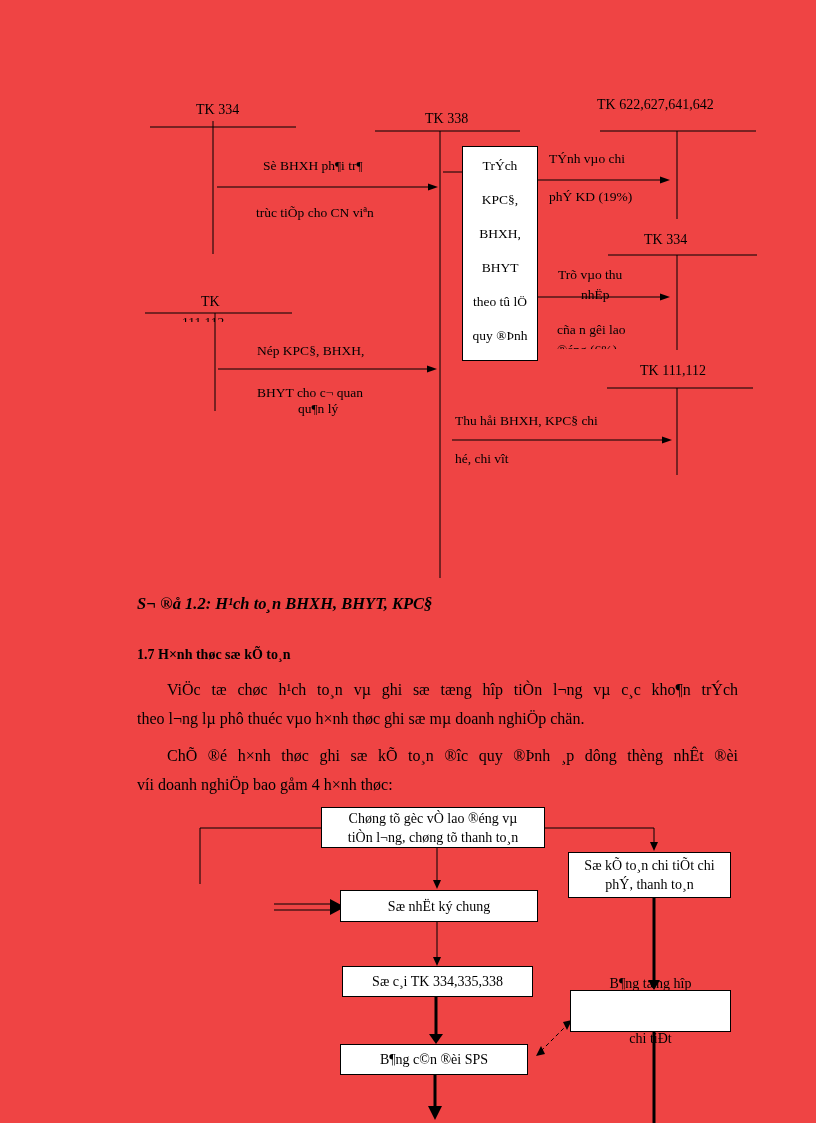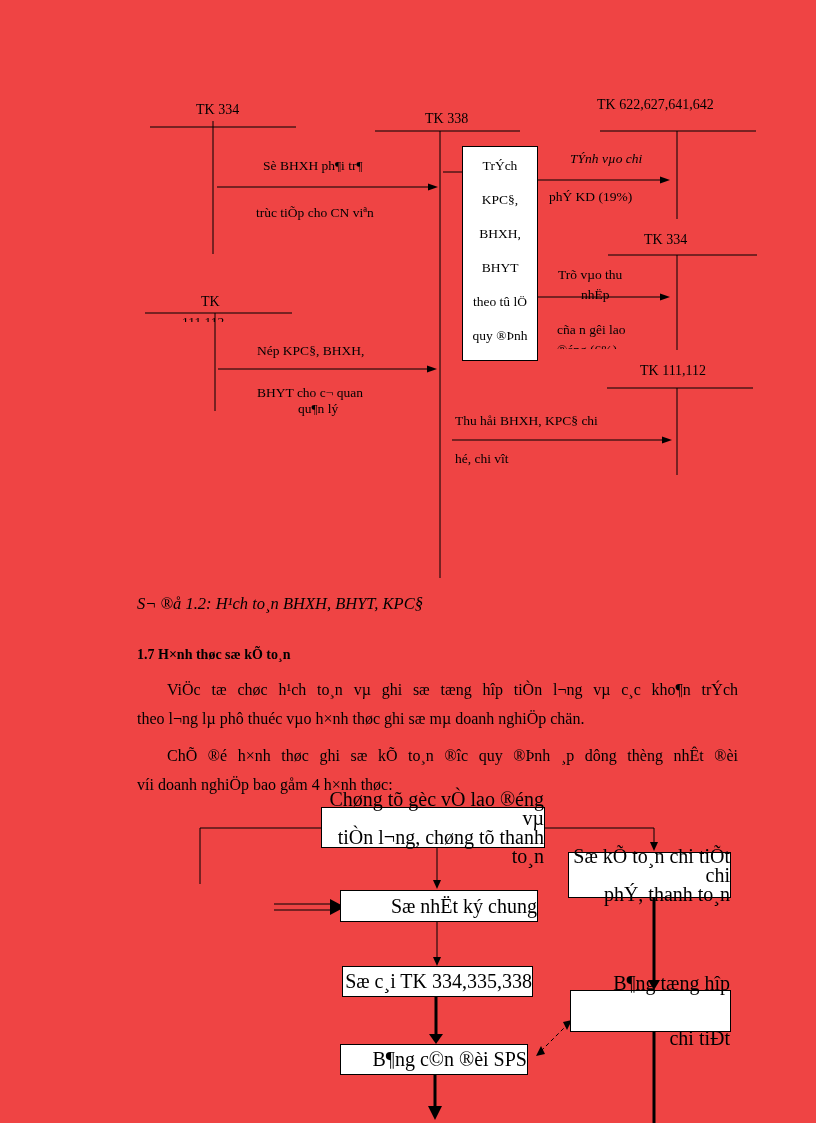--- a/index.html
+++ b/index.html
@@ -4,23 +4,23 @@
 <style>
   html,body{margin:0;padding:0;background:#fff;}
   #page{position:relative;width:816px;height:1123px;background:#ef4444;overflow:hidden;
         font-family:"Liberation Serif","DejaVu Serif",serif;color:#000;}
   svg.lines{position:absolute;left:0;top:0;z-index:1;}
   .lbl{position:absolute;z-index:2;font-size:14px;white-space:nowrap;background:transparent;}
   .s13{font-size:13.5px;}
   .clip{overflow:hidden;}
   .box{position:absolute;z-index:2;border:1px solid #000;background:#fff;
        display:flex;flex-direction:column;justify-content:center;text-align:center;}
-  .fcbox{font-size:20px;line-height:19px;text-align:right;}
+  .fcbox{font-size:14px;line-height:19px;}
   .trichbox{font-size:13.5px;line-height:34px;justify-content:flex-start;padding-top:2px;}
-  .caption{position:absolute;z-index:2;font-size:16.5px;font-weight:normal;font-style:italic;white-space:nowrap;}
+  .caption{position:absolute;z-index:2;font-size:16.5px;font-weight:bold;font-style:italic;white-space:nowrap;}
   .h17{position:absolute;z-index:2;font-size:14px;font-weight:bold;white-space:nowrap;}
   .bodytext{position:absolute;z-index:2;width:601px;font-size:16px;line-height:29px;}
   .pline{white-space:nowrap;}
   .pjust{text-align:justify;text-align-last:justify;white-space:normal;}
   .indent{text-indent:30px;}
   .para2{margin-top:8px;}
 </style>
 </head>
 <body>
 
@@ -102,21 +102,21 @@
     <div>KPC§,</div>
     <div>BHXH,</div>
     <div>BHYT</div>
     <div>theo tû lÖ</div>
     <div>quy ®Þnh</div>
   </div>
 
   <div class="lbl s13" style="left:263px;top:158px;">Sè BHXH  ph¶i tr¶</div>
   <div class="lbl s13" style="left:256px;top:205px;">trùc tiÕp  cho  CN viªn</div>
 
-  <div class="lbl s13" style="left:570px;top:151px;font-style:italic;">TÝnh  vµo  chi</div>
+  <div class="lbl s13" style="left:549px;top:151px;">TÝnh  vµo  chi</div>
   <div class="lbl s13" style="left:549px;top:189px;">phÝ  KD (19%)</div>
 
   <div class="lbl s13" style="left:558px;top:267px;">Trõ  vµo  thu</div>
   <div class="lbl s13" style="left:581px;top:287px;z-index:0;">nhËp</div>
   <div class="lbl s13" style="left:557px;top:322px;">cña n gêi  lao</div>
   <div class="lbl s13 clip" style="left:557px;top:342px;height:7px;">®éng (6%)</div>
 
   <div class="lbl s13" style="left:455px;top:413px;">Thu  håi BHXH,  KPC§ chi</div>
   <div class="lbl s13" style="left:455px;top:451px;">hé,  chi  vît</div>
 

